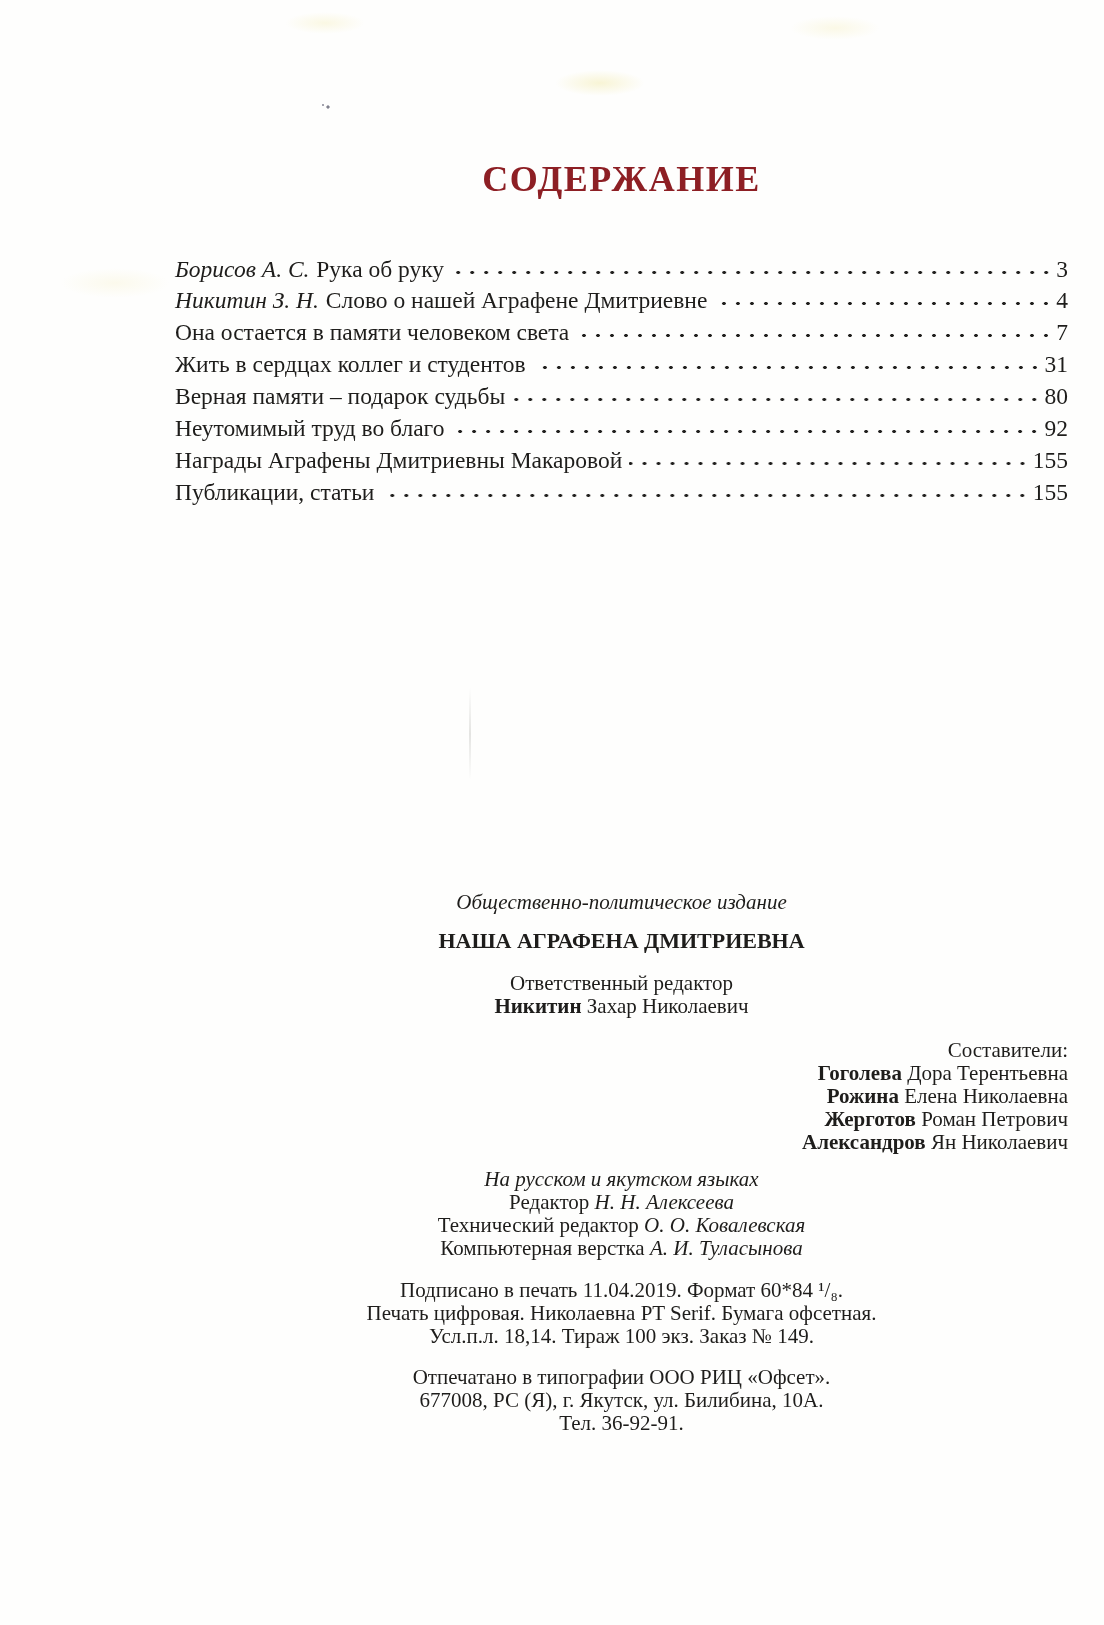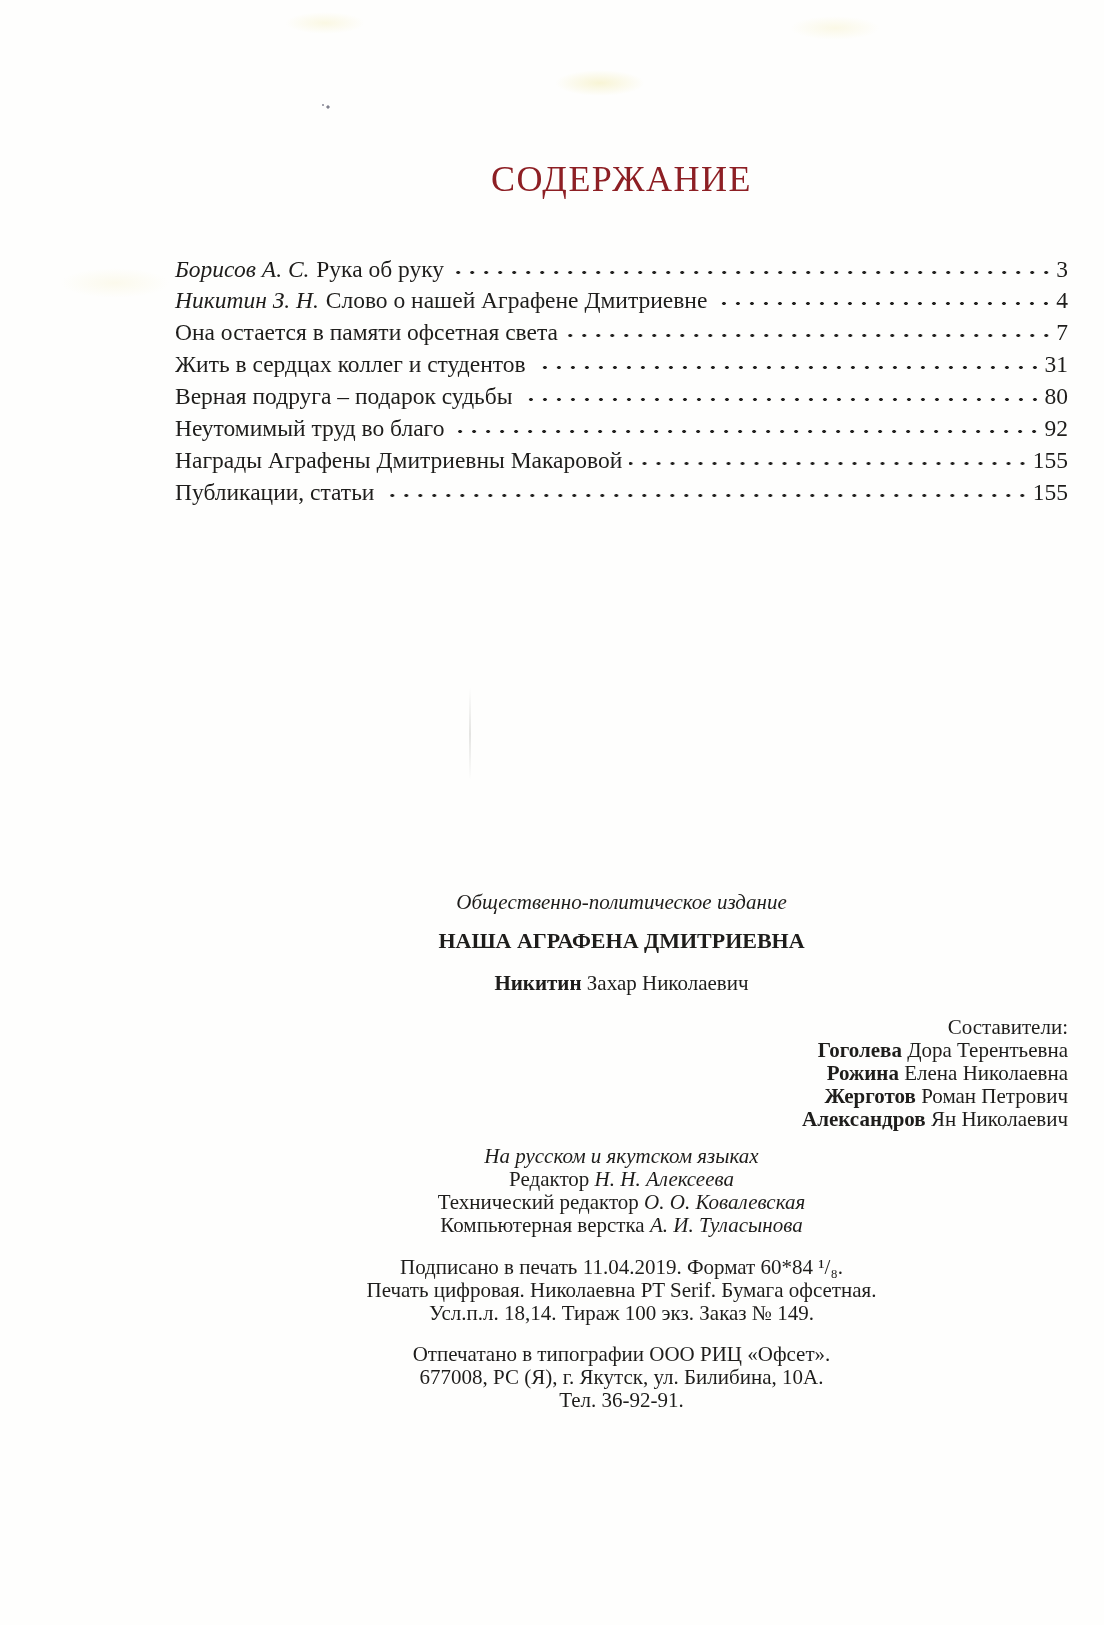--- a/index.html
+++ b/index.html
@@ -75,50 +75,50 @@
 
 <div class="page" style="color: rgb(30, 29, 27);">
 
   <div class="smudge smudge-1"></div>
   <div class="smudge smudge-2"></div>
   <div class="smudge smudge-3"></div>
   <div class="smudge smudge-4"></div>
   <div class="speck"></div>
   <div class="scanline"></div>
 
-  <div class="heading" style="color: rgb(141, 31, 36);">СОДЕРЖАНИЕ</div>
+  <div class="heading" style="color: rgb(141, 31, 36); font-weight: bold;">СОДЕРЖАНИЕ</div>
 
   <div class="toc">
 
       <div class="toc-row">
         <span class="toc-label"><span class="toc-author">Борисов А. С.</span><span>Рука об руку</span></span>
         <span class="toc-leader"></span>
         <span class="toc-page">3</span>
       </div>
 
       <div class="toc-row">
         <span class="toc-label"><span class="toc-author">Никитин З. Н.</span><span>Слово о нашей Аграфене Дмитриевне</span></span>
         <span class="toc-leader"></span>
         <span class="toc-page">4</span>
       </div>
 
       <div class="toc-row">
-        <span class="toc-label"><span class="toc-author"></span><span>Она остается в памяти офсетная света</span></span>
+        <span class="toc-label"><span class="toc-author"></span><span>Она остается в памяти человеком света</span></span>
         <span class="toc-leader"></span>
         <span class="toc-page">7</span>
       </div>
 
       <div class="toc-row">
         <span class="toc-label"><span class="toc-author"></span><span>Жить в сердцах коллег и студентов</span></span>
         <span class="toc-leader"></span>
         <span class="toc-page">31</span>
       </div>
 
       <div class="toc-row">
-        <span class="toc-label"><span class="toc-author"></span><span>Верная подруга – подарок судьбы</span></span>
+        <span class="toc-label"><span class="toc-author"></span><span>Верная памяти – подарок судьбы</span></span>
         <span class="toc-leader"></span>
         <span class="toc-page">80</span>
       </div>
 
       <div class="toc-row">
         <span class="toc-label"><span class="toc-author"></span><span>Неутомимый труд во благо</span></span>
         <span class="toc-leader"></span>
         <span class="toc-page">92</span>
       </div>
 
@@ -135,20 +135,21 @@
       </div>
     </div>
 
   <div class="colophon">
 
     <div class="cgroup g1 i">Общественно-политическое издание</div>
 
     <div class="cgroup g2">НАША АГРАФЕНА ДМИТРИЕВНА</div>
 
     <div class="cgroup g3">
+      <div>Ответственный редактор</div>
       <div>
         <span class="b">Никитин</span>
         <span>Захар Николаевич</span>
       </div>
     </div>
 
     <div class="cgroup g4">
       <div>Составители:</div>
       <div>
 

